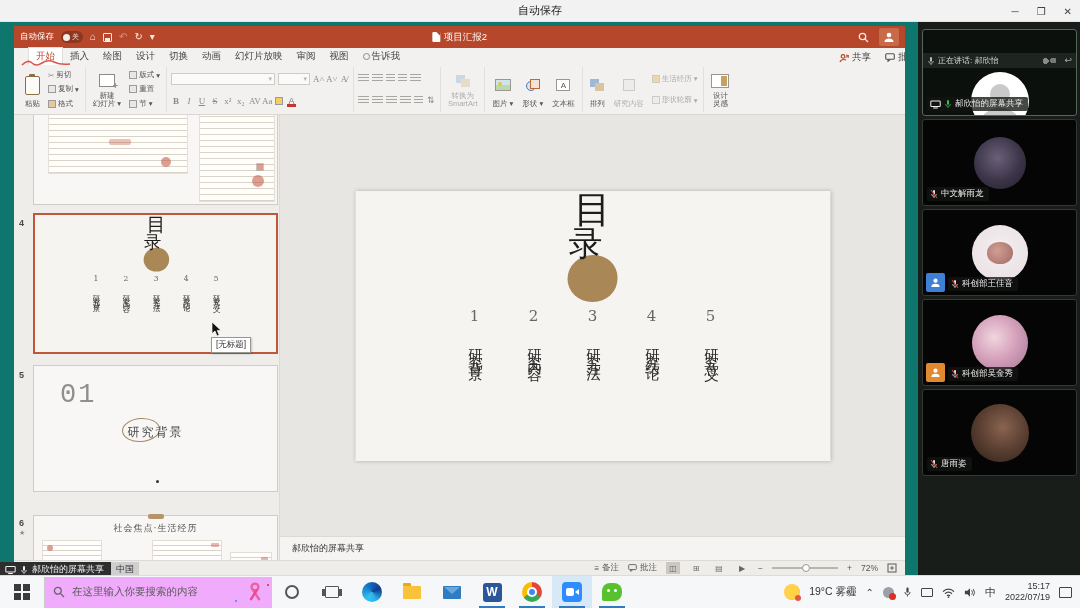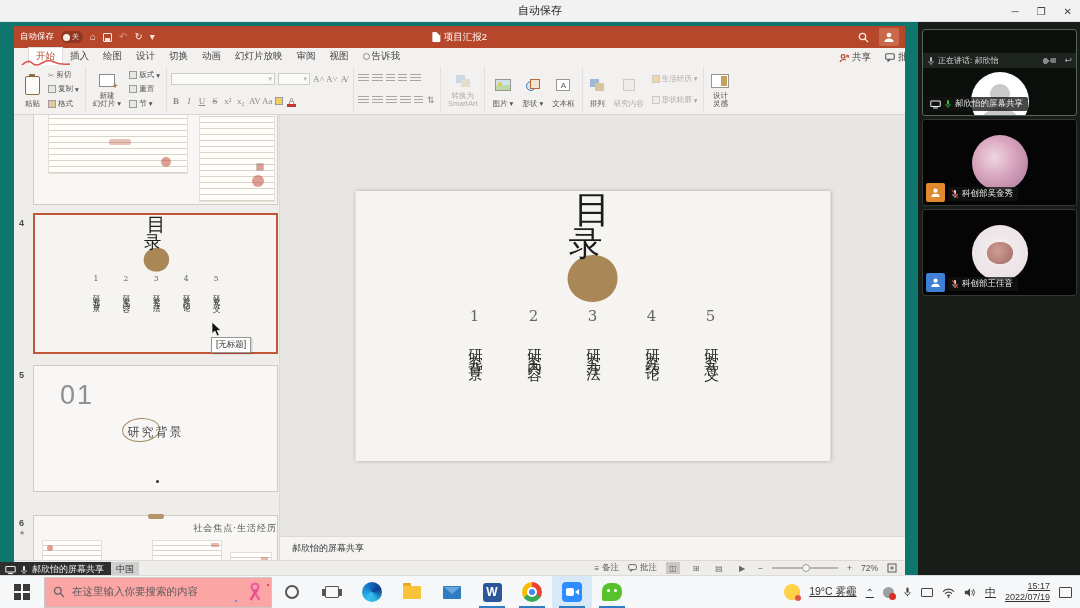--- a/index.html
+++ b/index.html
@@ -123,30 +123,30 @@
   .ppt-statusbar { height:15px; background:#efedea; border-top:1px solid #ddd9d5; display:flex;
                    align-items:center; justify-content:flex-end; gap:9px; padding:0 8px; font-size:8.5px;
                    color:#555; flex:0 0 auto; }
   .sb-item { display:flex; align-items:center; gap:3px; }
   .viewbtn { width:14px; height:12px; display:flex; align-items:center; justify-content:center; font-size:8px; color:#666; }
   .viewbtn.active { background:#cbc8c4; }
   .zoom-track { width:66px; height:2px; background:#b9b6b2; position:relative; }
   .zoom-knob { position:absolute; left:45%; top:-3px; width:8px; height:8px; border-radius:50%; background:#fdfdfd; border:1px solid #9a9792; }
 
   
-  .t5-big { position:absolute; left:26px; top:14px; font-size:27px; color:#8f8f8f; letter-spacing:2px; }
+  .t5-big { position:absolute; left:26px; top:14px; font-size:27px; color:#8f8f8f; letter-spacing:2px;font-family:Liberation Mono, monospace; }
   .t5-title { position:absolute; left:0; right:0; top:58px; text-align:center; font-size:12px; color:#4a4a4a;
               letter-spacing:2px; font-family:"DejaVu Serif","Liberation Serif",serif; }
   .t5-ellipse { position:absolute; left:88px; top:52px; width:38px; height:24px; border:1px solid #a28a5f;
                 border-radius:50%; transform:rotate(-4deg); }
   .t5-dot { position:absolute; left:50%; bottom:8px; width:3px; height:3px; border-radius:50%; background:#333; }
 
   
   .t6-pill { position:absolute; left:50%; top:-2px; transform:translateX(-50%); width:16px; height:5px; background:#b49succeed; background:#b4956a; border-radius:2px; }
-  .t6-title { position:absolute; left:0; right:0; top:6px; text-align:right; font-size:9px; color:#555;
+  .t6-title { position:absolute; left:0; right:0; top:6px; text-align:center; font-size:9px; color:#555;
               letter-spacing:1px; font-family:"DejaVu Serif","Liberation Serif",serif; }
   .t6-card { position:absolute; background:#fffefc; border:1px solid #e2ded6; background-image:repeating-linear-gradient(transparent 0 4px, #d8d3c9 4px 5px); }
 
   .cursor-arrow { position:absolute; z-index:30; }
   .tooltip { position:absolute; z-index:30; background:#fff; border:1px solid #9a9792; font-size:8.5px;
              color:#333; padding:1px 4px; white-space:nowrap; box-shadow:1px 1px 2px rgba(0,0,0,.2);text-align:right; }
 
   
   .pp-panel { position:absolute; top:22px; right:0; width:162px; bottom:33px; background:#191d19;
               padding:7px 3px 0 4px; display:flex; flex-direction:column; gap:3px; z-index:20; }
@@ -175,21 +175,21 @@
                  align-items:center; gap:4px; padding:0 0 0 5px; z-index:45; font-size:9px; color:#f2f2f2; }
   .toast-tag { background:#cfcfcf; color:#333; height:100%; display:flex; align-items:center; padding:0 5px; margin-left:3px; }
 
   
   .taskbar { position:absolute; bottom:0; left:0; right:0; height:33px; background:#f6f7f8;
              border-top:1px solid #dcdcdc; display:flex; align-items:center; z-index:50; }
   .tb-btn { width:40px; height:33px; display:flex; align-items:center; justify-content:center; flex:0 0 auto; position:relative; }
   .tb-btn.start { width:44px; }
   .win-logo { display:grid; grid-template-columns:7px 7px; grid-template-rows:7px 7px; gap:1.5px; }
   .win-logo div { background:#3b3b3b; }
-  .search-box { width:228px; height:31px; background:#fca5a5; border:1px solid #c9c9c9; display:flex;
+  .search-box { width:228px; height:31px; background:#f0abfc; border:1px solid #c9c9c9; display:flex;
                 align-items:center; gap:7px; padding:8px 8px; font-size:10.5px; color:#5a5a5a; flex:0 0 auto; position:relative; }
   .spark { position:absolute; border-radius:50%; }
   .running::after { content:""; position:absolute; bottom:0; left:7px; right:7px; height:2.5px; background:#2f7cc3; }
   .tb-btn.appactive { background:#d7e9f7; }
   .cortana-ring { width:14px; height:14px; border:2px solid #555; border-radius:50%; }
   .taskview-ico { width:14px; height:12px; border:1.4px solid #555; border-radius:1px; position:relative; background:#f6f7f8; }
   .taskview-ico::before { content:""; position:absolute; left:-4px; top:2px; width:3px; height:7px; background:#555; }
   .taskview-ico::after { content:""; position:absolute; right:-4px; top:2px; width:3px; height:7px; background:#555; }
   .edge-ico { width:20px; height:20px; border-radius:50%; background:conic-gradient(from 210deg,#35c1f1,#0d64ba 40%,#123b8f 60%,#2bb3e8 85%,#35c1f1); }
   .folder-ico { width:18px; height:13px; background:#f8c33a; border-radius:1px; position:relative; }
@@ -201,21 +201,21 @@
   .chrome-ico { width:20px; height:20px; border-radius:50%; position:relative;
                 background:conic-gradient(#ea4335 0 33%,#34a853 33% 66%,#fbbc05 66% 100%); }
   .chrome-ico::before { content:""; position:absolute; inset:5px; background:#fff; border-radius:50%; }
   .chrome-ico::after { content:""; position:absolute; inset:7px; background:#4285f4; border-radius:50%; }
   .meet-ico { width:20px; height:20px; background:#2d8cff; border-radius:4px; position:relative; }
   .meet-ico::before { content:""; position:absolute; left:4px; top:6px; width:8px; height:8px; background:#fff; border-radius:2px; }
   .meet-ico::after { content:""; position:absolute; right:3px; top:7px; border:3px solid transparent; border-right:4px solid #fff; }
   .wechat-ico { width:20px; height:18px; background:#57c22d; border-radius:8px 8px 8px 2px; position:relative; }
   .wechat-ico::before { content:""; position:absolute; left:5px; top:6px; width:3px; height:3px; border-radius:50%; background:#fff; }
   .wechat-ico::after { content:""; position:absolute; right:5px; top:6px; width:3px; height:3px; border-radius:50%; background:#fff; }
-  .tray { margin-left:auto; display:flex; align-items:center; gap:9px; padding-right:8px; font-size:10px; color:#333;text-decoration:underline; }
+  .tray { margin-left:auto; display:flex; align-items:center; gap:9px; padding-right:8px; font-size:10px; color:#333; }
   .sun-ico { width:16px; height:16px; border-radius:50%; background:radial-gradient(circle at 45% 45%, #ffd24a 55%, #f5a623 100%); position:relative; }
   .sun-ico::after { content:""; position:absolute; right:-1px; bottom:-1px; width:6px; height:6px; border-radius:50%; background:#e2564a; }
   .weather-txt { font-size:10.5px; color:#333; }
   .tray-ico { color:#444; font-size:10px; display:flex; align-items:center; }
   .redmark { width:11px; height:11px; border-radius:50%; background:#9aa0a6; position:relative; }
   .redmark::after { content:""; position:absolute; right:-2px; bottom:-2px; width:7px; height:7px; border-radius:50%; background:#d93025; }
   .cast-ico { width:12px; height:9px; border:1.3px solid #444; border-radius:1px; }
   .clock { text-align:right; font-size:9px; line-height:1.25; color:#333; }
   .action-ico { width:13px; height:11px; border:1.3px solid #444; border-radius:1px 1px 1px 0; }
 </style>
@@ -615,60 +615,84 @@
       <svg width="8" height="10" viewBox="0 0 12 14">
         <rect x="4.5" y="1" width="3" height="7" rx="1.5" fill="#35c24a"></rect>
         <path d="M2.5 7 a3.5 3.5 0 0 0 7 0" stroke="#35c24a" stroke-width="1.2" fill="none"></path>
         <line x1="6" y1="11" x2="6" y2="13" stroke="#35c24a" stroke-width="1.2"></line>
       </svg>
       <span>郝欣怡的屏幕共享</span>
     </div>
   </div>
 
 
-
   <div class="tile">
-    <span class="av-circle" style="width:56px;height:56px;background:radial-gradient(circle at 40% 40%, #f0d6de 0%, #d6a2bc 45%, #b98aa6 75%, #a57f9a 100%);"></span>
-    <span class="corner-badge" style="background:#e0892e">
+    <span class="av-circle" style="width:52px;height:52px;background:radial-gradient(circle at 45% 40%, #6a6078 0%, #3c3548 55%, #221e2b 100%);"></span>
+    <div class="tile-label">
+      <svg width="8" height="10" viewBox="0 0 12 14">
+        <rect x="4.5" y="1" width="3" height="7" rx="1.5" fill="#ddd"></rect>
+        <path d="M2.5 7 a3.5 3.5 0 0 0 7 0" stroke="#ddd" stroke-width="1.2" fill="none"></path>
+        <line x1="6" y1="11" x2="6" y2="13" stroke="#ddd" stroke-width="1.2"></line>
+        <line x1="1.5" y1="1" x2="10.5" y2="13" stroke="#e23b3b" stroke-width="1.6"></line>
+      </svg>
+      <span>中文解雨龙</span>
+    </div>
+  </div>
+
+  <div class="tile">
+    <span class="av-circle" style="width:56px;height:56px;background:radial-gradient(circle at 50% 45%, #f6f2f2 0%, #efe8ea 40%, #e7dde2 100%);"></span>
+    <span class="av-circle" style="width:26px;height:22px;background:radial-gradient(circle at 40% 40%, #cf9f92 0%, #b47f78 60%, #9c6a66 100%);border-radius:48%;"></span>
+    <span class="corner-badge" style="background:#3f7fd6">
       <svg width="11" height="11" viewBox="0 0 12 12">
         <circle cx="6" cy="4" r="2.3" fill="#fff"></circle>
           <path d="M1.5 11 a4.5 3.6 0 0 1 9 0" fill="#fff"></path>
       </svg>
     </span>
     <div class="tile-label shift">
       <svg width="8" height="10" viewBox="0 0 12 14">
         <rect x="4.5" y="1" width="3" height="7" rx="1.5" fill="#ddd"></rect>
         <path d="M2.5 7 a3.5 3.5 0 0 0 7 0" stroke="#ddd" stroke-width="1.2" fill="none"></path>
         <line x1="6" y1="11" x2="6" y2="13" stroke="#ddd" stroke-width="1.2"></line>
         <line x1="1.5" y1="1" x2="10.5" y2="13" stroke="#e23b3b" stroke-width="1.6"></line>
       </svg>
-      <span>科创部吴金秀</span>
+      <span>科创部王佳音</span>
     </div>
   </div>
 
   <div class="tile">
-    <span class="av-circle" style="width:56px;height:56px;background:radial-gradient(circle at 50% 45%, #f6f2f2 0%, #efe8ea 40%, #e7dde2 100%);"></span>
-    <span class="av-circle" style="width:26px;height:22px;background:radial-gradient(circle at 40% 40%, #cf9f92 0%, #b47f78 60%, #9c6a66 100%);border-radius:48%;"></span>
-    <span class="corner-badge" style="background:#3f7fd6">
+    <span class="av-circle" style="width:56px;height:56px;background:radial-gradient(circle at 40% 40%, #f0d6de 0%, #d6a2bc 45%, #b98aa6 75%, #a57f9a 100%);"></span>
+    <span class="corner-badge" style="background:#e0892e">
       <svg width="11" height="11" viewBox="0 0 12 12">
         <circle cx="6" cy="4" r="2.3" fill="#fff"></circle>
           <path d="M1.5 11 a4.5 3.6 0 0 1 9 0" fill="#fff"></path>
       </svg>
     </span>
     <div class="tile-label shift">
       <svg width="8" height="10" viewBox="0 0 12 14">
         <rect x="4.5" y="1" width="3" height="7" rx="1.5" fill="#ddd"></rect>
         <path d="M2.5 7 a3.5 3.5 0 0 0 7 0" stroke="#ddd" stroke-width="1.2" fill="none"></path>
         <line x1="6" y1="11" x2="6" y2="13" stroke="#ddd" stroke-width="1.2"></line>
         <line x1="1.5" y1="1" x2="10.5" y2="13" stroke="#e23b3b" stroke-width="1.6"></line>
       </svg>
-      <span>科创部王佳音</span>
-    </div>
-  </div>
-
+      <span>科创部吴金秀</span>
+    </div>
+  </div>
+
+  <div class="tile">
+    <span class="av-circle" style="width:58px;height:58px;background:radial-gradient(circle at 55% 40%, #8a6450 0%, #5e4234 45%, #2c1e16 100%);"></span>
+    <div class="tile-label">
+      <svg width="8" height="10" viewBox="0 0 12 14">
+        <rect x="4.5" y="1" width="3" height="7" rx="1.5" fill="#ddd"></rect>
+        <path d="M2.5 7 a3.5 3.5 0 0 0 7 0" stroke="#ddd" stroke-width="1.2" fill="none"></path>
+        <line x1="6" y1="11" x2="6" y2="13" stroke="#ddd" stroke-width="1.2"></line>
+        <line x1="1.5" y1="1" x2="10.5" y2="13" stroke="#e23b3b" stroke-width="1.6"></line>
+      </svg>
+      <span>唐雨姿</span>
+    </div>
+  </div>
 </div>
 
 <div class="share-toast">
   <svg width="11" height="10" viewBox="0 0 14 11">
     <rect x="1" y="1" width="12" height="7" rx="1" fill="none" stroke="#eee" stroke-width="1.3"></rect>
     <line x1="4" y1="10" x2="10" y2="10" stroke="#eee" stroke-width="1.3"></line>
   </svg>
   <svg width="8" height="10" viewBox="0 0 12 14">
     <rect x="4.5" y="1" width="3" height="7" rx="1.5" fill="#eee"></rect>
     <path d="M2.5 7 a3.5 3.5 0 0 0 7 0" stroke="#eee" stroke-width="1.2" fill="none"></path>

